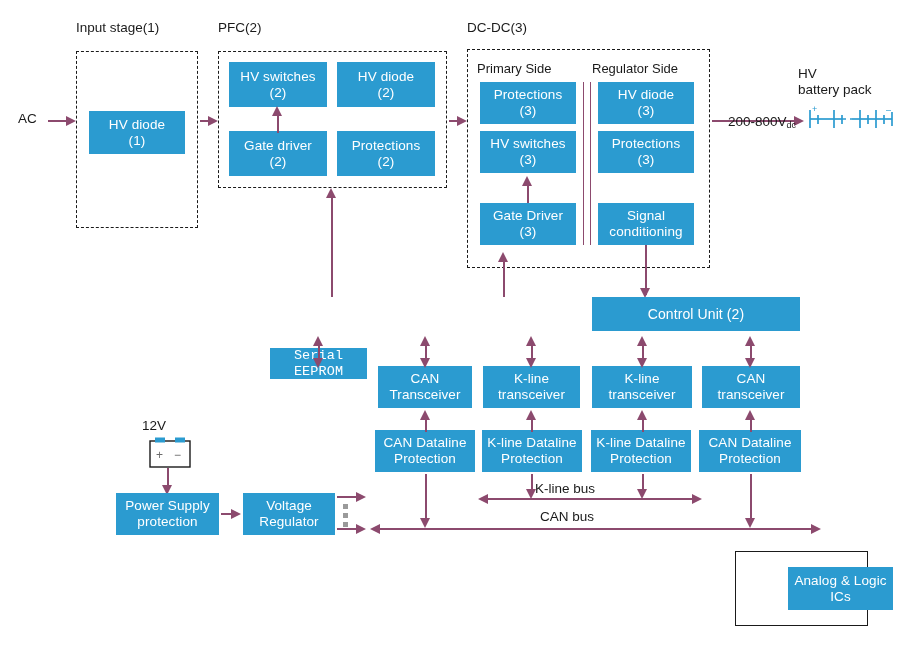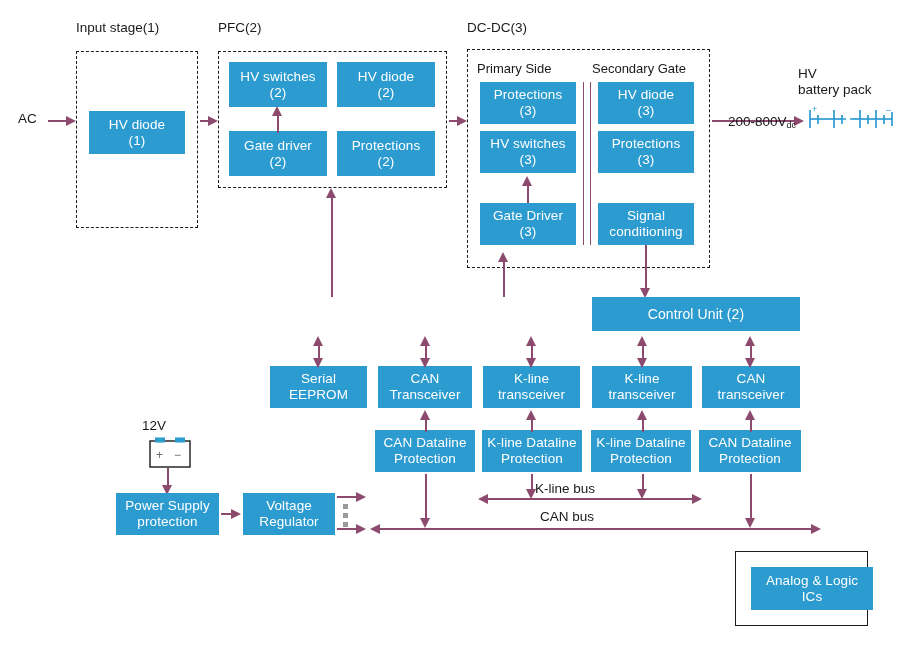--- a/index.html
+++ b/index.html
@@ -87,21 +87,21 @@
   <div class="arrow ar-u" style="left:272px;top:106px;"></div>
 
   <div class="hline" style="left:449px;top:120px;width:10px;"></div>
   <div class="arrow ar-r" style="left:457px;top:116px;"></div>
 
   <div class="vline" style="left:331px;top:196px;height:101px;"></div>
   <div class="arrow ar-u" style="left:326px;top:188px;"></div>
 
   <div class="dashbox" style="left:467px;top:49px;width:243px;height:219px;"></div>
   <div class="lbl small" style="left:477px;top:61px;width:105px;">Primary Side</div>
-  <div class="lbl small" style="left:592px;top:61px;width:115px;">Secondary Gate</div>
+  <div class="lbl small" style="left:592px;top:61px;width:115px;">Regulator Side</div>
 
   <div class="blk" style="left:480px;top:82px;width:96px;height:42px;">Protections
 (3)</div>
   <div class="blk" style="left:480px;top:131px;width:96px;height:42px;">HV switches
 (3)</div>
   <div class="blk" style="left:480px;top:203px;width:96px;height:42px;">Gate Driver
 (3)</div>
 
   <div class="blk" style="left:598px;top:82px;width:96px;height:42px;">HV diode
 (3)</div>
@@ -147,21 +147,21 @@
         <line x1="78" y1="15" x2="86" y2="15"></line>
         <line x1="86" y1="8" x2="86" y2="22"></line>
       </g>
       <text x="6" y="8" font-size="9" fill="#2b9bd0" font-family="Liberation Sans, sans-serif">+</text>
       <text x="80" y="9" font-size="9" fill="#2b9bd0" font-family="Liberation Sans, sans-serif">–</text>
     </svg>
   </div>
 
   <div class="blk" style="left:592px;top:297px;width:208px;height:34px;font-size:14px;">Control Unit (2)</div>
 
-  <div class="blk" style="left:270px;top:366px;width:97px;height:42px;">Serial
+  <div class="blk" style="left:270px;top:348px;width:97px;height:31px;font-family:Liberation Mono, monospace;">Serial
 EEPROM</div>
   <div class="blk" style="left:378px;top:366px;width:94px;height:42px;">CAN
 Transceiver</div>
   <div class="blk" style="left:483px;top:366px;width:97px;height:42px;">K-line
 transceiver</div>
   <div class="blk" style="left:592px;top:366px;width:100px;height:42px;">K-line
 transceiver</div>
   <div class="blk" style="left:702px;top:366px;width:98px;height:42px;">CAN
 transceiver</div>
 
@@ -249,16 +249,16 @@
   <div class="arrow ar-r" style="left:356px;top:492px;"></div>
   <div class="hline" style="left:337px;top:528px;width:22px;"></div>
   <div class="arrow ar-r" style="left:356px;top:524px;"></div>
   <div class="dots" style="left:343px;top:504px;">
     <i></i>
       <i></i>
       <i></i>
   </div>
 
   <div class="solidbox" style="left:735px;top:551px;width:133px;height:75px;"></div>
-  <div class="blk" style="left:751px;top:567px;width:122px;height:43px;">Analog &amp; Logic
+  <div class="blk" style="left:788px;top:567px;width:105px;height:43px;">Analog &amp; Logic
 ICs</div>
 
 </div>
 
 </body></html>

